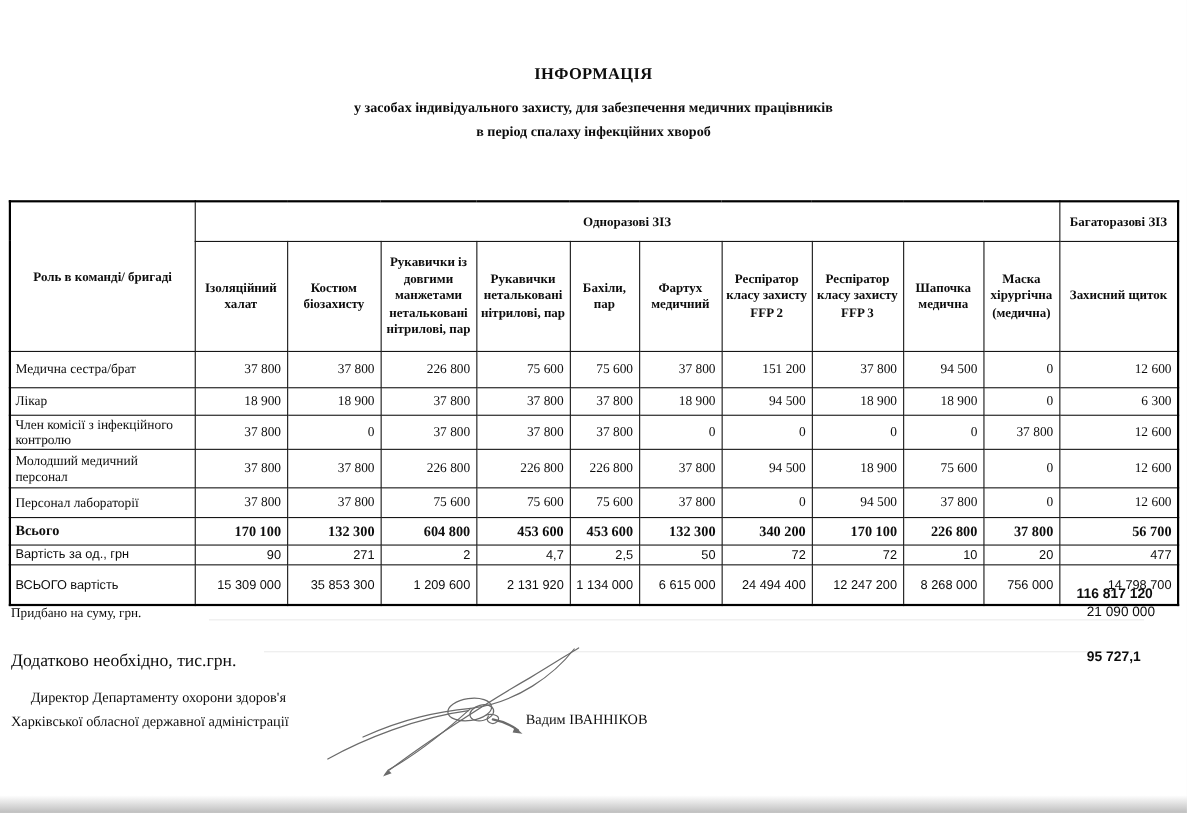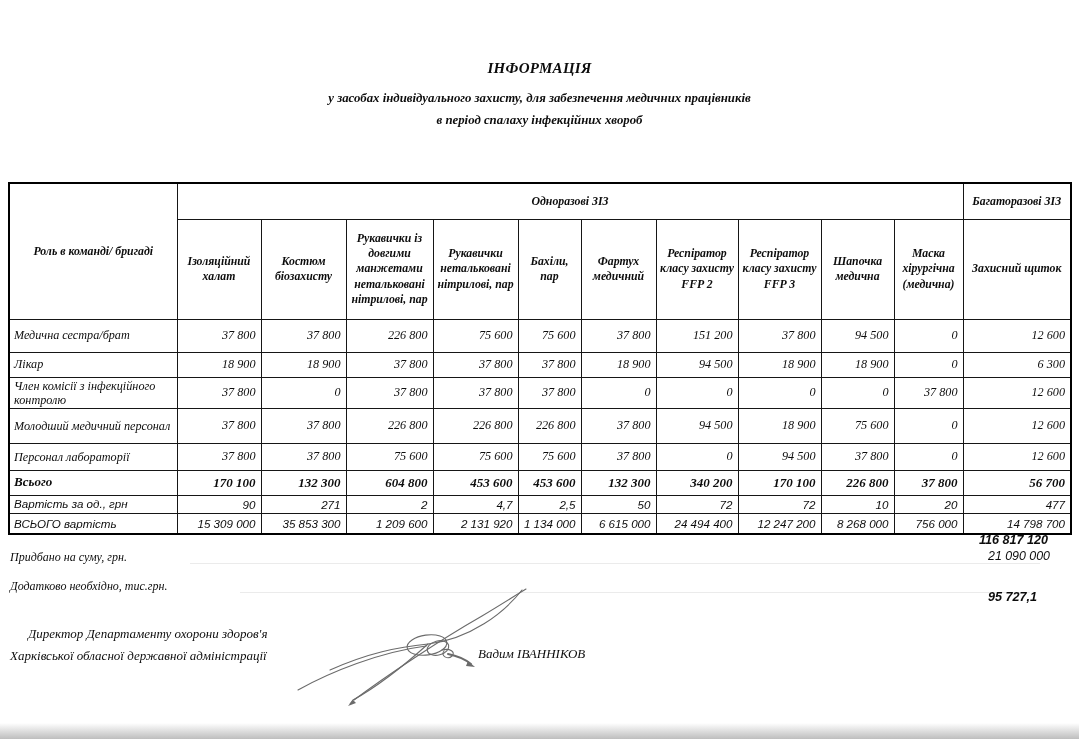--- a/index.html
+++ b/index.html
@@ -1,19 +1,19 @@
 <!DOCTYPE html>
 <html><head>
 <meta charset="utf-8">
 <style>
   * { margin:0; padding:0; box-sizing:border-box; }
   html,body { background:#e8e8e8; }
   .page {
     position:relative; width:1079px; height:739px; background:#ffffff;
-    font-family:"Liberation Serif", serif; color:#0d0d0d; overflow:hidden;font-style:italic;
+    font-family:"Liberation Serif", serif; color:#0d0d0d; overflow:hidden;
   }
   
   .titles { position:absolute; top:60px; left:0; width:100%; text-align:center; font-weight:bold; }
   .title-main { font-size:15px; letter-spacing:.3px; margin-bottom:10px; }
   .title-line { font-size:12.8px; line-height:22px; }
   
   table.req {
     position:absolute; left:8px; top:182px; width:1062px;
     border-collapse:collapse; table-layout:fixed;
     border:2px solid #000;
@@ -32,21 +32,21 @@
   td.num { text-align:right; padding:1px 5px 1px 2px; font-size:12.2px; vertical-align:middle; }
   tr.row-total td { font-weight:bold; font-size:13px; }
   tr.row-cost td { font-family:"Liberation Sans", sans-serif; font-size:11.6px; }
   
   .grand-total {
     position:absolute; top:533px; right:31px;
     font-family:"Liberation Sans", sans-serif; font-weight:bold; font-size:12.6px;
   }
   .purchased-label { position:absolute; top:550px; left:10px;  font-size:12px; }
   .purchased-value { position:absolute; top:549px; right:29px; font-family:"Liberation Sans", sans-serif; font-size:12.4px; }
-  .additional-label { position:absolute; top:579px; left:10px; font-size:12px; }
+  .additional-label { position:absolute; top:592px; left:10px; font-size:16px; }
   .additional-value { position:absolute; top:590px; right:42px; font-family:"Liberation Sans", sans-serif; font-weight:bold; font-size:12.6px; }
   .hairline { position:absolute; height:1px; background:rgba(0,0,0,0.08); }
   
   .sig-line1 { position:absolute; top:626px; left:28px; font-size:13px; }
   .sig-line2 { position:absolute; top:648px; left:10px; font-size:13px; }
   .sig-name  { position:absolute; top:646px; left:478px; font-size:13px; }
   .sig-svg   { position:absolute; top:578px; left:290px; }
   
   .scan-bottom {
     position:absolute; left:0; bottom:0; width:100%; height:16px;
@@ -191,21 +191,21 @@
           <td class="num">2</td>
           <td class="num">4,7</td>
           <td class="num">2,5</td>
           <td class="num">50</td>
           <td class="num">72</td>
           <td class="num">72</td>
           <td class="num">10</td>
           <td class="num">20</td>
           <td class="num">477</td>
         </tr>
-        <tr class="row-cost" style="height: 21px; margin-top: 20px;">
+        <tr class="row-cost" style="height: 37px; margin-top: 20px;">
           <td class="lbl">ВСЬОГО  вартість</td>
           <td class="num">15 309 000</td>
           <td class="num">35 853 300</td>
           <td class="num">1 209 600</td>
           <td class="num">2 131 920</td>
           <td class="num">1 134 000</td>
           <td class="num">6 615 000</td>
           <td class="num">24 494 400</td>
           <td class="num">12 247 200</td>
           <td class="num">8 268 000</td>

